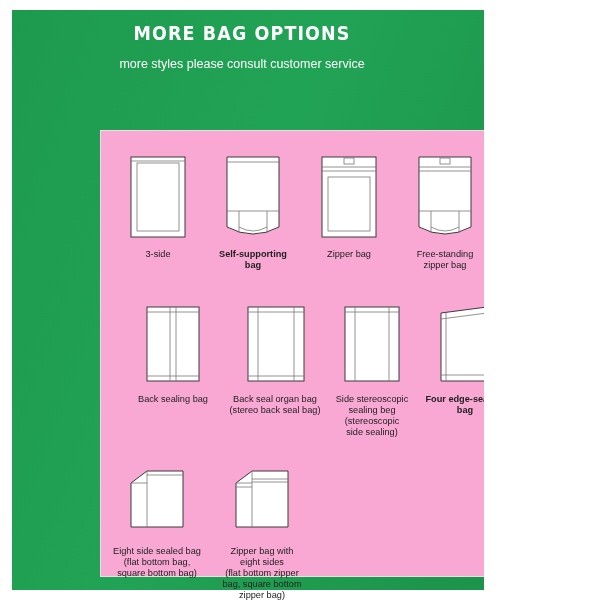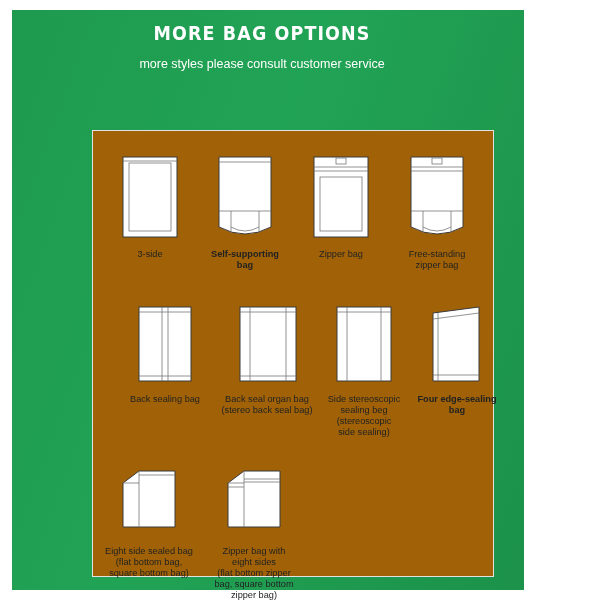--- a/index.html
+++ b/index.html
@@ -5,21 +5,21 @@
   html, body {
     margin: 0;
     padding: 0;
     background: #ffffff;
   }
   body {
     font-family: "Liberation Sans", sans-serif;
   }
   #page {
     position: relative;
-    width: 524px;
+    width: 484px;
     height: 600px;
     background: #ffffff;
     overflow: hidden;
   }
   .green-panel {
     position: absolute;
     left: 12px;
     top: 10px;
     width: 576px;
     height: 580px;
@@ -42,25 +42,25 @@
     transform: scaleX(0.92);
   }
   .subtitle {
     margin-top: 12px;
     color: #ffffff;
     font-size: 12.5px;
     line-height: 16px;
   }
   .white-card {
     position: absolute;
-    left: 92px;
+    left: 100px;
     top: 130px;
     width: 400px;
     height: 445px;
-    background: #a16207;
+    background: #f9a8d4;
     border: 1px solid #e2e2e2;
   }
   .row {
     position: absolute;
     left: 0;
     width: 100%;
   }
   .cell {
     position: absolute;
     text-align: center;

